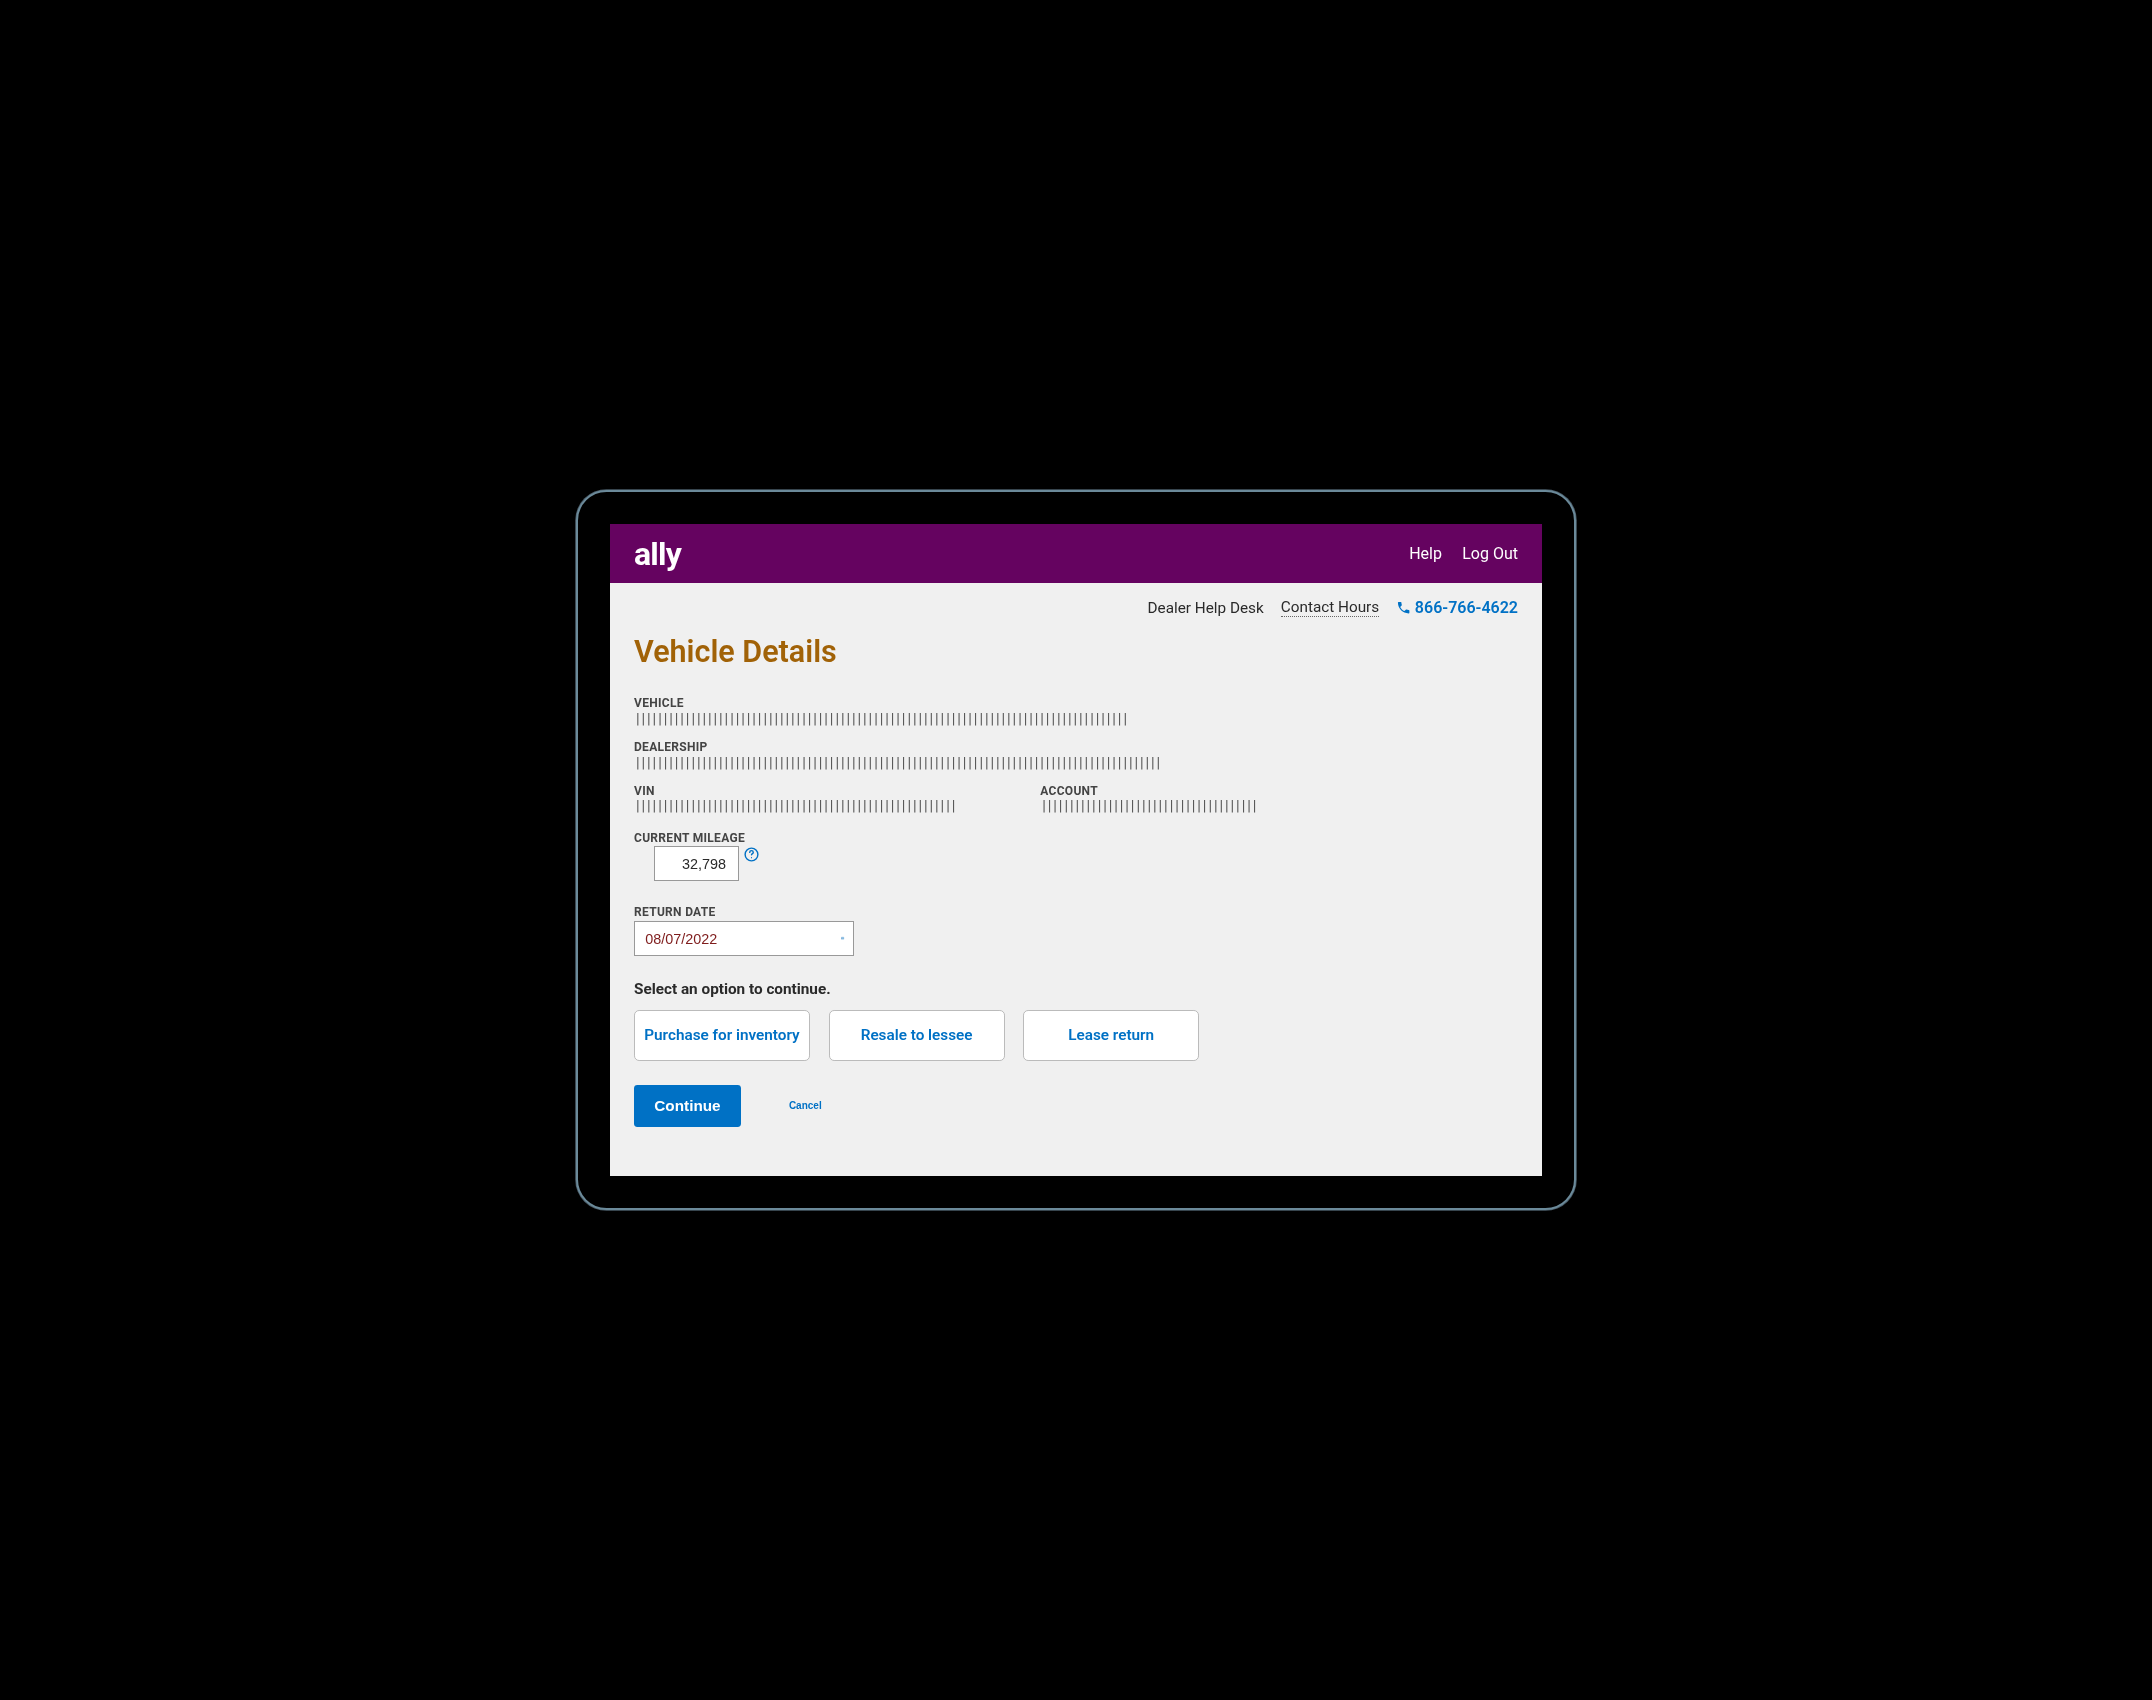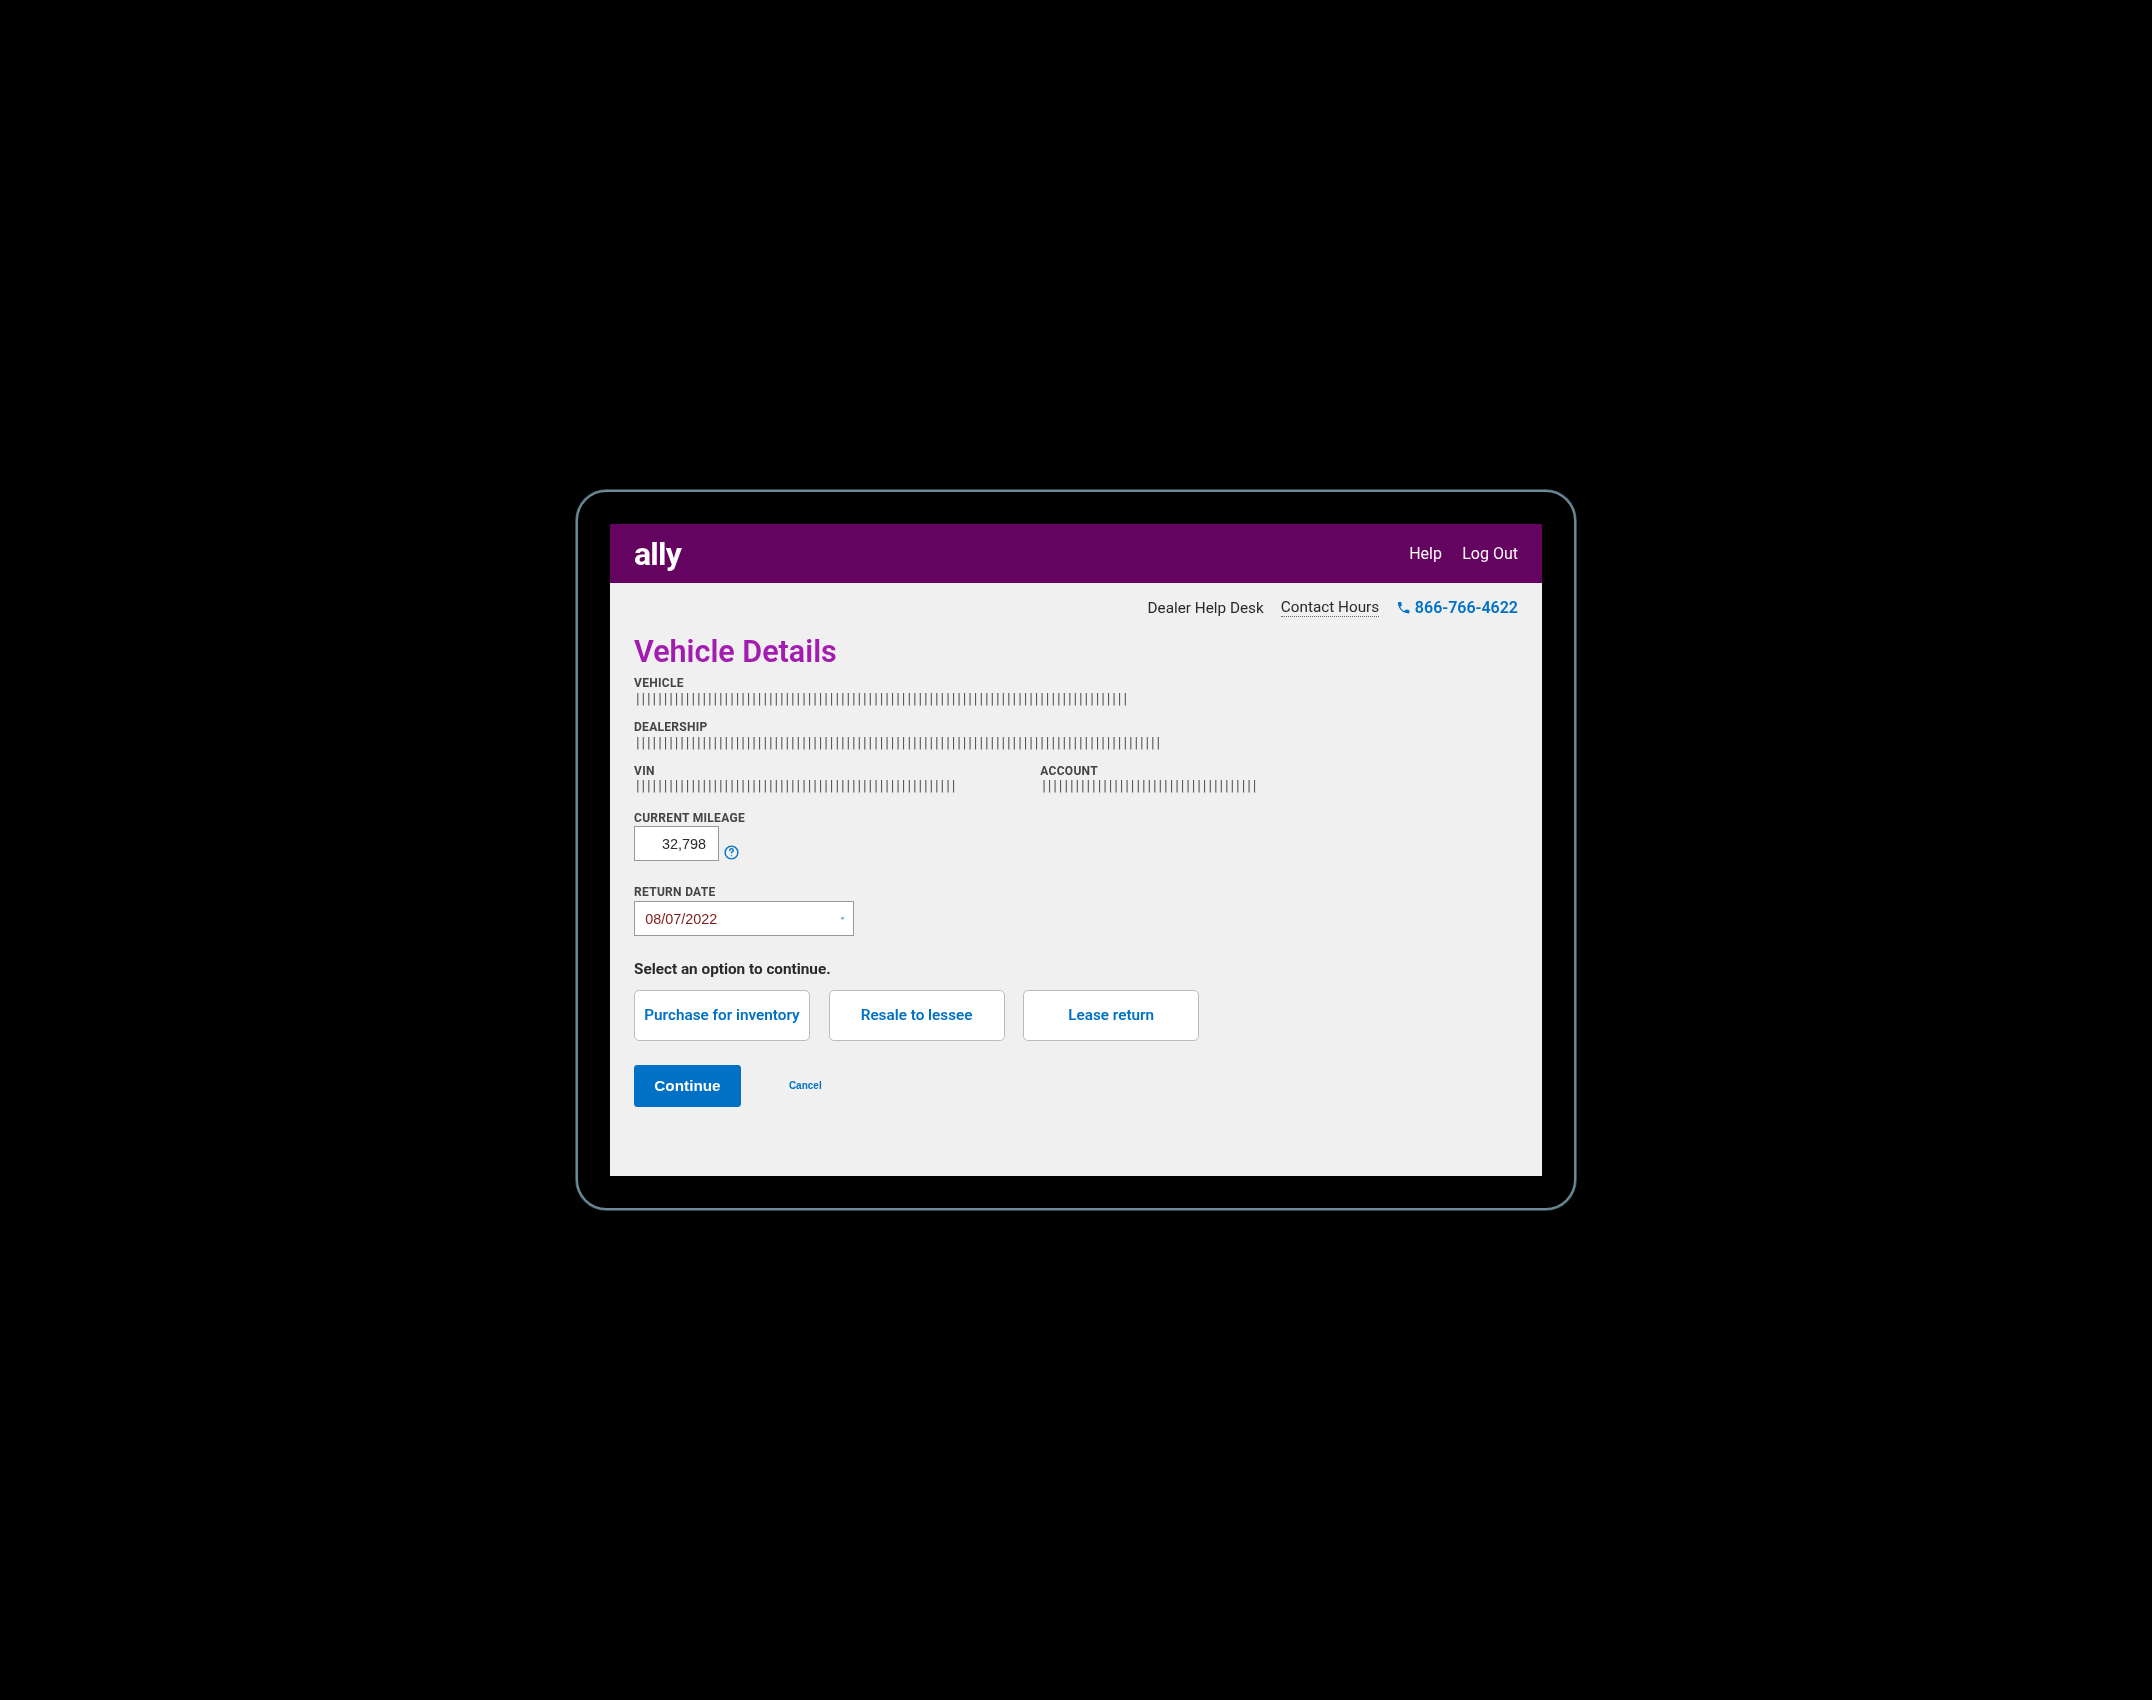--- a/index.html
+++ b/index.html
@@ -86,24 +86,24 @@
     }
     .phone-icon {
       width: 15.3px;
       height: 15.3px;
     }
     .content {
       padding: 17px 24px;
       flex: 1;
     }
     .page-title {
-      color: #a21caf;
+      color: #a16207;
       font-size: 30.5px;
       font-weight: 600;
-      margin-bottom: 7px;
+      margin-bottom: 27px;
     }
     .field-group {
       margin-bottom: 15.3px;
     }
     .field-label {
       color: #444;
       font-size: 12px;
       font-weight: 700;
       letter-spacing: 0.3px;
       margin-bottom: 1.7px;
@@ -114,22 +114,23 @@
       letter-spacing: -2.1px;
       color: #555;
       line-height: 1;
     }
     .row-two {
       display: flex;
       gap: 85px;
     }
     .mileage-row {
       display: flex;
-      align-items: flex-end;
+      align-items: flex-start;
       gap: 4px;
+      margin-left: 20px;
     }
     .mileage-input {
       border: 0.8px solid #999;
       background: #fff;
       padding: 8.5px 12px;
       font-size: 14.4px;
       width: 85px;
       text-align: right;
       color: #2a2a2a;
     }

